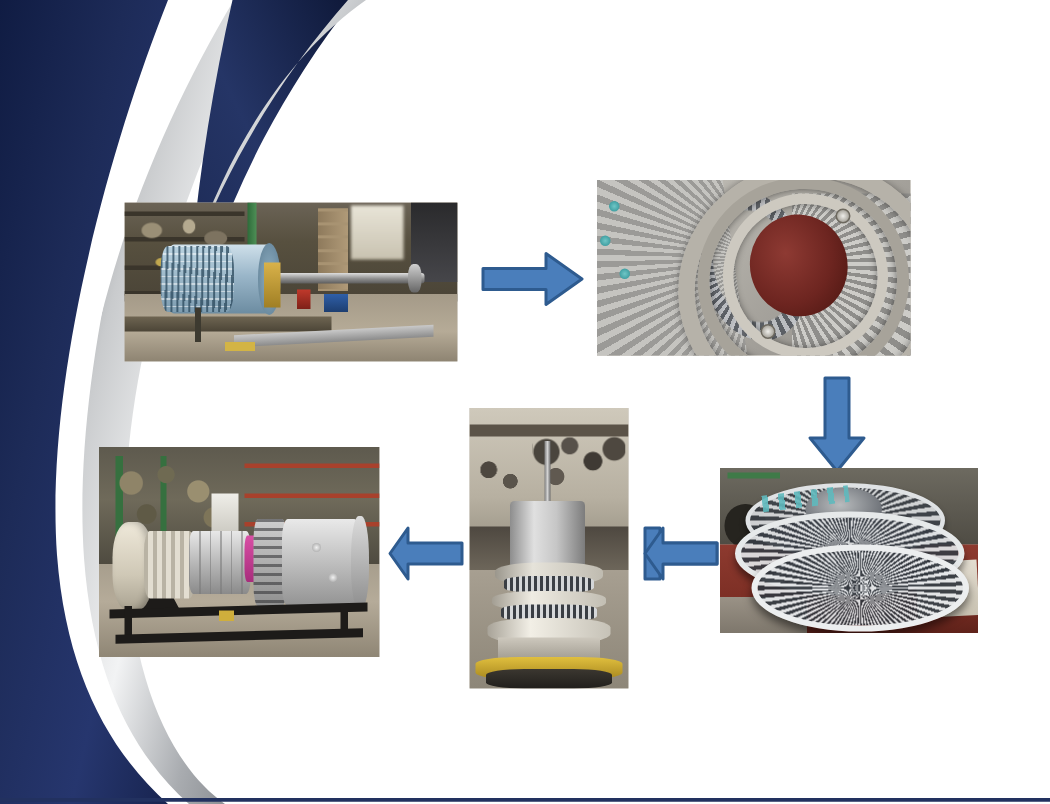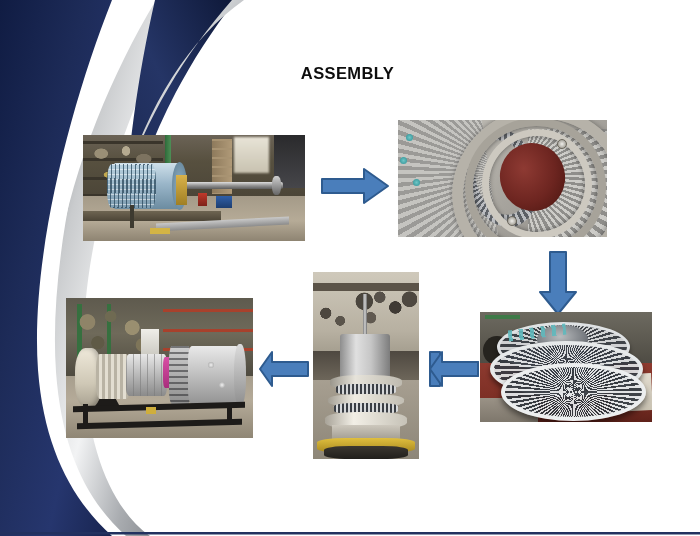--- a/index.html
+++ b/index.html
@@ -537,21 +537,20 @@
              C 126,160 138,74 155,0 Z" fill="url(#navyGrad2)"></path>
 
     <path d="M 232,0 C 186,52 146,118 122,190 C 148,104 190,38 244,0 Z" fill="url(#silverGrad2)"></path>
 
     <path d="M 126,0 C 86,108 48,256 56,372 C 62,452 88,502 126,536
              L 112,536 C 72,500 44,448 38,370 C 30,258 70,106 112,0 Z" fill="#FFFFFF"></path>
 
     <rect x="0" y="532" width="700" height="2.5" fill="#22315F"></rect>
   </svg>
 
-  <div id="title">ASSEMBLY</div>
 
   <div class="photo" id="photo-rotor">
     <div class="scene">
       <div class="bg-shop"></div>
       <div class="shelf s1"></div>
         <div class="shelf s2"></div>
       <div class="shelf s3"></div>
         <div class="shelf s4"></div>
       <div class="clutter"></div>
       <div class="post-green"></div>

